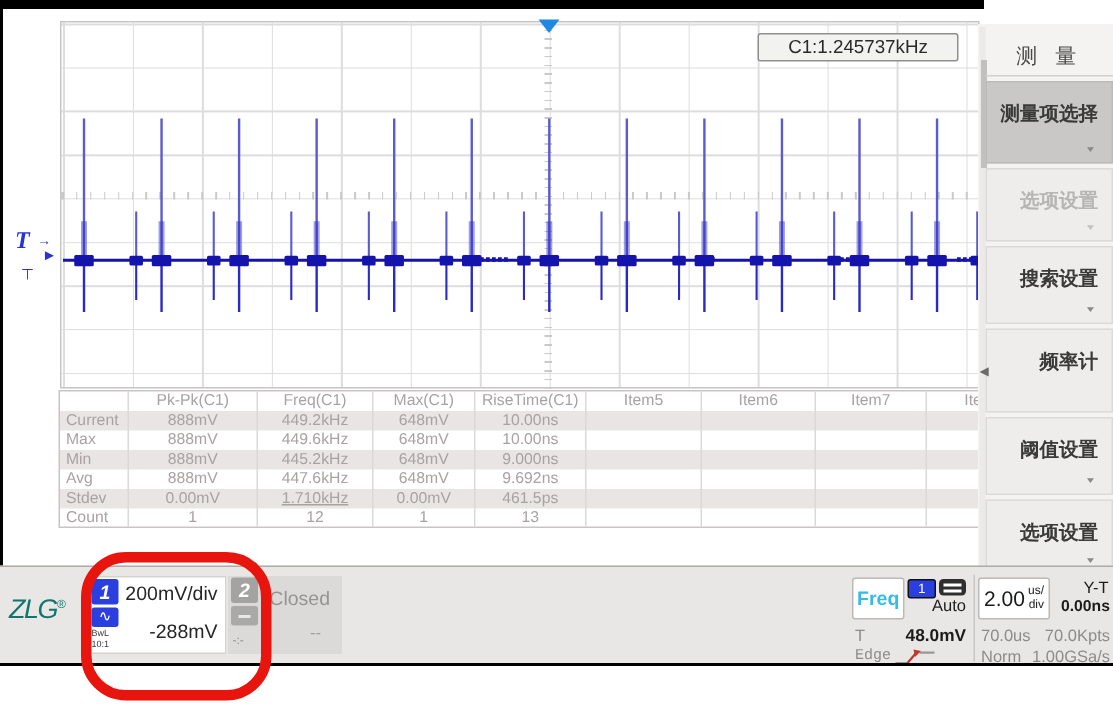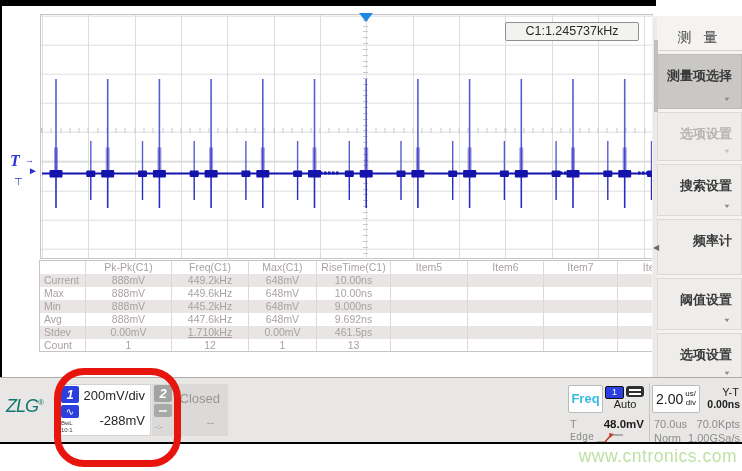--- a/index.html
+++ b/index.html
@@ -104,21 +104,21 @@
 
   .trig-block{position:absolute;left:566px;top:5px;width:80px;height:58px;}
   .stop-box{position:absolute;left:2px;top:2px;width:33px;height:26px;background:#fff;
     border:1px solid #bcbab8;border-radius:2px;color:#35bbe8;font-size:13px;font-weight:bold;
     text-align:center;line-height:26px;}
   .trig-src{position:absolute;left:39px;top:3px;width:17px;height:11px;background:#2b3fe0;
     border:1px solid #111;color:#fff;font-size:9px;text-align:center;line-height:11px;border-radius:2px;}
   .trig-holdoff{position:absolute;left:60px;top:3px;width:18px;height:11px;background:#2f2f2f;border-radius:3px;}
   .trig-holdoff::before{content:"";position:absolute;left:3px;top:3px;width:12px;height:2px;background:#fff;}
   .trig-holdoff::after{content:"";position:absolute;left:3px;top:7px;width:12px;height:2px;background:#fff;}
-  .trig-mode{position:absolute;left:40px;top:15px;width:38px;font-size:11px;color:#1c1c1c;text-align:center;}
+  .trig-mode{position:absolute;left:40px;top:15px;width:38px;font-size:11px;color:#1c1c1c;text-align:right;}
   .trig-lvl-label{position:absolute;left:4px;top:35px;font-size:11px;color:#8c8c8c;}
   .trig-lvl{position:absolute;right:2px;top:35px;font-size:11.5px;color:#1c1c1c;font-weight:bold;}
   .trig-type{position:absolute;left:4px;top:49px;font-size:10px;color:#8c8c8c;font-family:Liberation Mono, monospace;}
   .edge-icon{position:absolute;left:30px;top:49px;}
 
   .tb-block{position:absolute;left:649px;top:5px;width:92px;height:58px;border-left:1px solid #c8c6c4;}
   .tb-box{position:absolute;left:2px;top:2px;width:46px;height:26px;background:#fff;
     border:1px solid #bcbab8;border-radius:2px;}
   .tb-scale{position:absolute;left:3px;top:5px;font-size:14px;color:#1a1a1a;}
   .tb-unit{position:absolute;right:3px;top:3px;font-size:8px;line-height:9px;color:#1a1a1a;text-align:right;white-space:pre;}
@@ -417,16 +417,15 @@
       <div class="tb-delay">0.00ns</div>
       <div class="tb-window">70.0us</div>
       <div class="tb-mem">70.0Kpts</div>
       <div class="tb-acq">Norm</div>
       <div class="tb-rate">1.00GSa/s</div>
     </div>
   </div>
 
   <div class="bottom-black"></div>
 
-  <div class="watermark">www.cntronics.com</div>
 
   <div class="red-annotation"></div>
 </div>
 
 </body></html>

